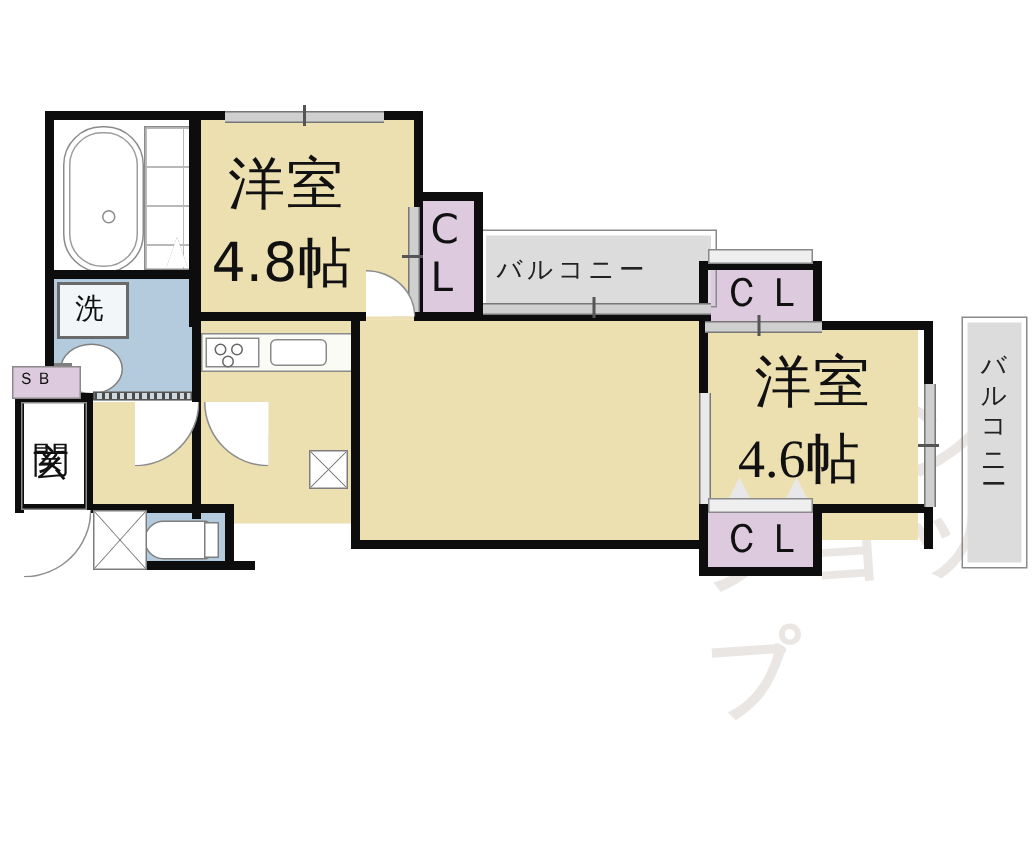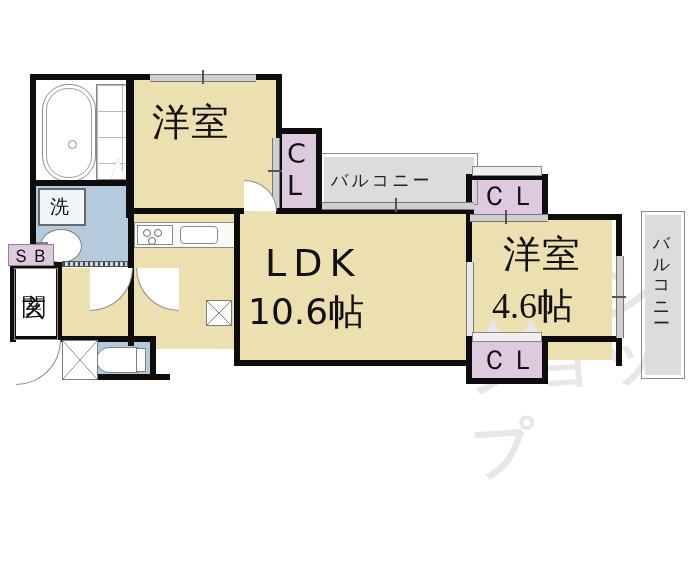--- a/index.html
+++ b/index.html
@@ -32,21 +32,21 @@
   .lbl{position:absolute;color:#111;line-height:1;white-space:nowrap;}
   .lbl-room{font-size:38px;letter-spacing:1px;}
   .lbl-num{font-size:36px;letter-spacing:0px;}
   .lbl-cl{font-size:27px;letter-spacing:2px;color:#111;}
   .lbl-sm{font-size:19px;}
   .lbl-bal{font-size:17px;letter-spacing:3px;color:#222;}
   .lbl-bal-v{font-size:17px;letter-spacing:3px;color:#222;
              writing-mode:vertical-rl;text-orientation:upright;}
   .lbl-gen{font-size:24px;writing-mode:vertical-rl;text-orientation:upright;
            letter-spacing:2px;}
-  .lbl-sb{font-size:18px;letter-spacing:1px;}
+  .lbl-sb{font-size:11px;letter-spacing:1px;}
 
   
   .swing{position:absolute;border:1.5px solid #8d8d8d;background:#ffffff;}
   .swing-br{border-radius:0 0 100% 0;border-top:none;border-left:none;}
   .swing-bl{border-radius:0 0 0 100%;border-top:none;border-right:none;}
   .swing-tr{border-radius:0 100% 0 0;border-bottom:none;border-left:none;}
 
   
   .window{position:absolute;background:#cfcfcf;border-top:1px solid #777;
           border-bottom:1px solid #777;}
@@ -249,28 +249,27 @@
   <div class="swing swing-br" style="left:16px;top:340px;width:44px;height:44px;"></div>
 
   <div class="xpanel" style="left:62px;top:340px;width:34px;height:38px;"></div>
 
   <div class="thin" style="left:8px;top:244px;width:46px;height:22px;background:#ddcade;"></div>
   <div class="lbl lbl-sb" style="left:12px;top:247px;">ＳＢ</div>
 
   <div class="thin" style="left:14px;top:268px;width:44px;height:72px;background:transparent;"></div>
 
   <div class="lbl lbl-room" style="left:152px;top:103px;">洋室</div>
+  <div class="lbl lbl-num" style="left:141px;top:158px;">4.8帖</div>
 
   <div class="lbl lbl-cl" style="left:287px;top:140px;">C</div>
   <div class="lbl lbl-cl" style="left:287px;top:172px;">L</div>
 
   <div class="lbl lbl-bal" style="left:331px;top:172px;">バルコニー</div>
 
-  <div class="lbl lbl-room" style="left:265px;top:244px;letter-spacing:7px;">LDK</div>
-  <div class="lbl lbl-num" style="left:248px;top:294px;">10.6帖</div>
 
   <div class="lbl lbl-cl" style="left:481px;top:182px;">ＣＬ</div>
 
   <div class="lbl lbl-room" style="left:503px;top:235px;">洋室</div>
   <div class="lbl lbl-num" style="left:492px;top:288px;font-family:Liberation Serif, serif;">4.6帖</div>
 
   <div class="lbl lbl-cl" style="left:481px;top:346px;">ＣＬ</div>
 
   <div class="lbl lbl-bal-v" style="left:653px;top:224px;">バルコニー</div>
 

